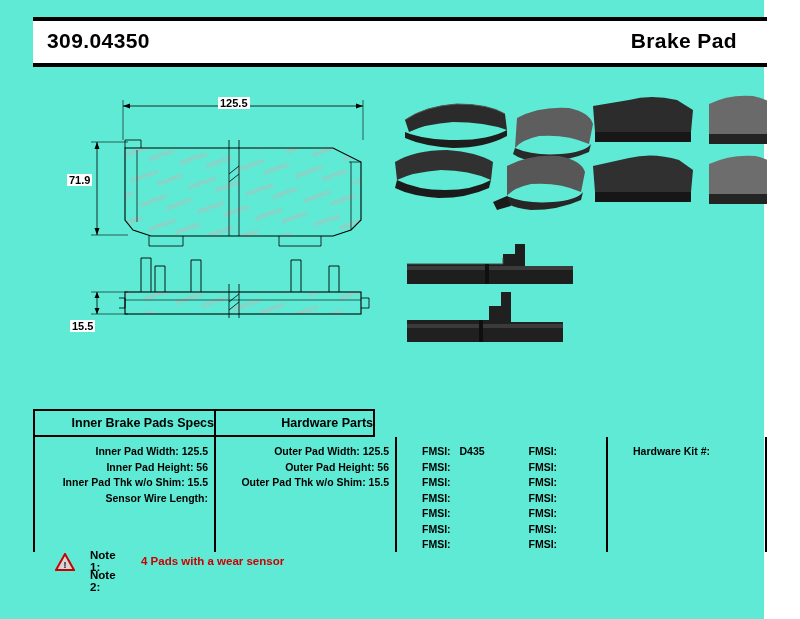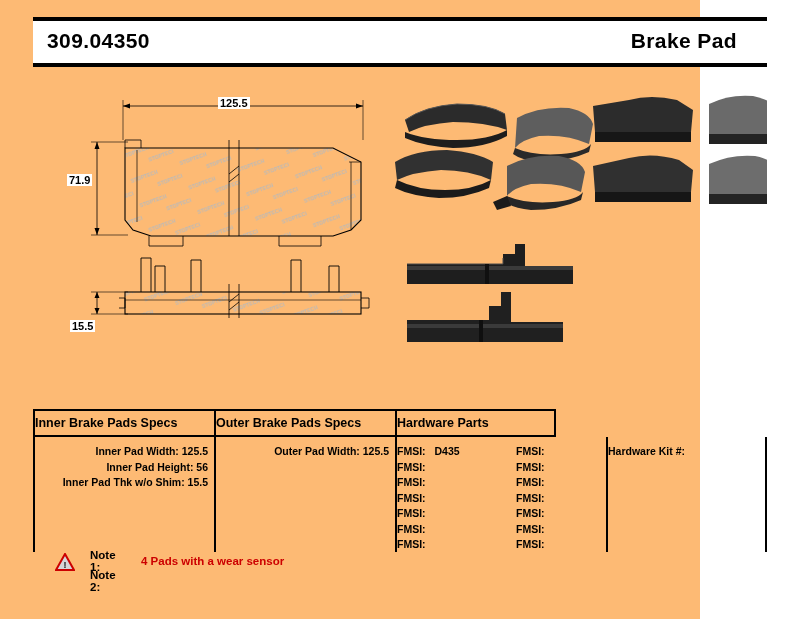--- a/index.html
+++ b/index.html
@@ -11,22 +11,22 @@
     font-family: "Liberation Sans", sans-serif;
     width: 800px;
     height: 619px;
     position: relative;
     overflow: hidden;
     color: #000;
   }
   .page {
     position: absolute;
     left: 0; top: 0;
-    width: 700px; height: 619px;
-    background: #fdba74;
+    width: 764px; height: 619px;
+    background: #5eead4;
   }
 
   
   .header {
     position: absolute;
     left: 33px; top: 17px;
     width: 734px; height: 42px;
     border-top: 4px solid #000;
     border-bottom: 4px solid #000;
     background: #fff;
@@ -85,28 +85,29 @@
   .col-inner { width: 181px; }
   .col-outer { width: 181px; }
   .col-fmsi  { width: 211px; }
   .col-rel   { width: 161px; }
 
   .hdr-cell {
     border-top: 2px solid #000;
     border-bottom: 2px solid #000;
     height: 24px;
     line-height: 24px;
-    text-align: left;
+    text-align: right;
     font-size: 12.5px;
     font-weight: bold;
   }
   .body-cell {
     height: 115px;
     padding-top: 7px;
     box-sizing: border-box;
+    margin-left: 25px;
   }
   .spec-line {
     font-size: 10.5px;
     font-weight: bold;
     text-align: right;
     padding-right: 6px;
     line-height: 15.5px;
     white-space: nowrap;
   }
   .spec-line .val { font-weight: bold; }
@@ -275,23 +276,20 @@
     <div class="dimlabel" id="dim-height-label">71.9</div>
     <div class="dimlabel" id="dim-thk-label">15.5</div>
   </div>
 
   <div class="tables">
 
     <div class="tbl-row">
       <div class="tbl-col col-inner">
         <div class="hdr-cell">Inner Brake Pads Specs</div>
       </div>
-      <div class="tbl-col col-outer">
-        <div class="hdr-cell">Outer Brake Pads Specs</div>
-      </div>
       <div class="tbl-col col-rel">
         <div class="hdr-cell">Hardware Parts</div>
       </div>
     </div>
 
     <div class="tbl-row">
 
       <div class="tbl-col col-inner">
         <div class="body-cell">
           <div class="spec-line">
@@ -299,28 +297,40 @@
             <span class="val">125.5</span>
           </div>
           <div class="spec-line">
             <span>Inner Pad Height:</span>
             <span class="val">56</span>
           </div>
           <div class="spec-line">
             <span>Inner Pad Thk w/o Shim:</span>
             <span class="val">15.5</span>
           </div>
+          <div class="spec-line">
+            <span>Sensor Wire Length:</span>
+            <span class="val"></span>
+          </div>
         </div>
       </div>
 
       <div class="tbl-col col-outer">
         <div class="body-cell">
           <div class="spec-line">
             <span>Outer Pad Width:</span>
             <span class="val">125.5</span>
+          </div>
+          <div class="spec-line">
+            <span>Outer Pad Height:</span>
+            <span class="val">56</span>
+          </div>
+          <div class="spec-line">
+            <span>Outer Pad Thk w/o Shim:</span>
+            <span class="val">15.5</span>
           </div>
         </div>
       </div>
 
       <div class="tbl-col col-fmsi">
         <div class="body-cell">
           <div class="fmsi-grid">
             <div class="fmsi-colA">
               <div class="fmsi-line">
                 <span>FMSI:</span>

